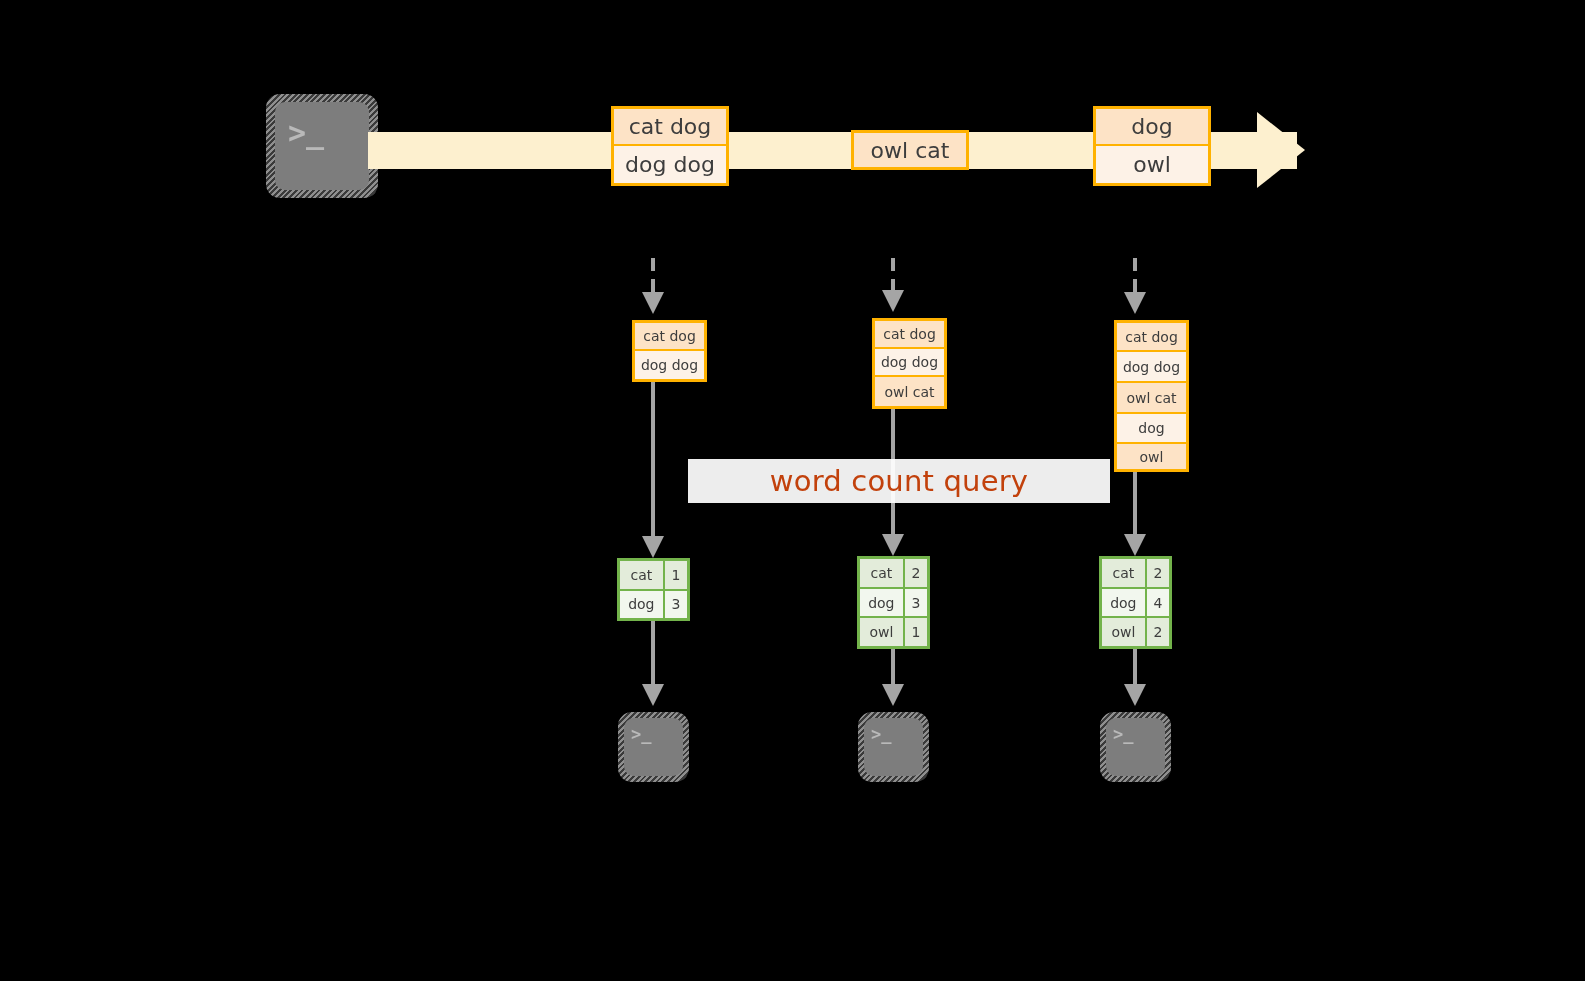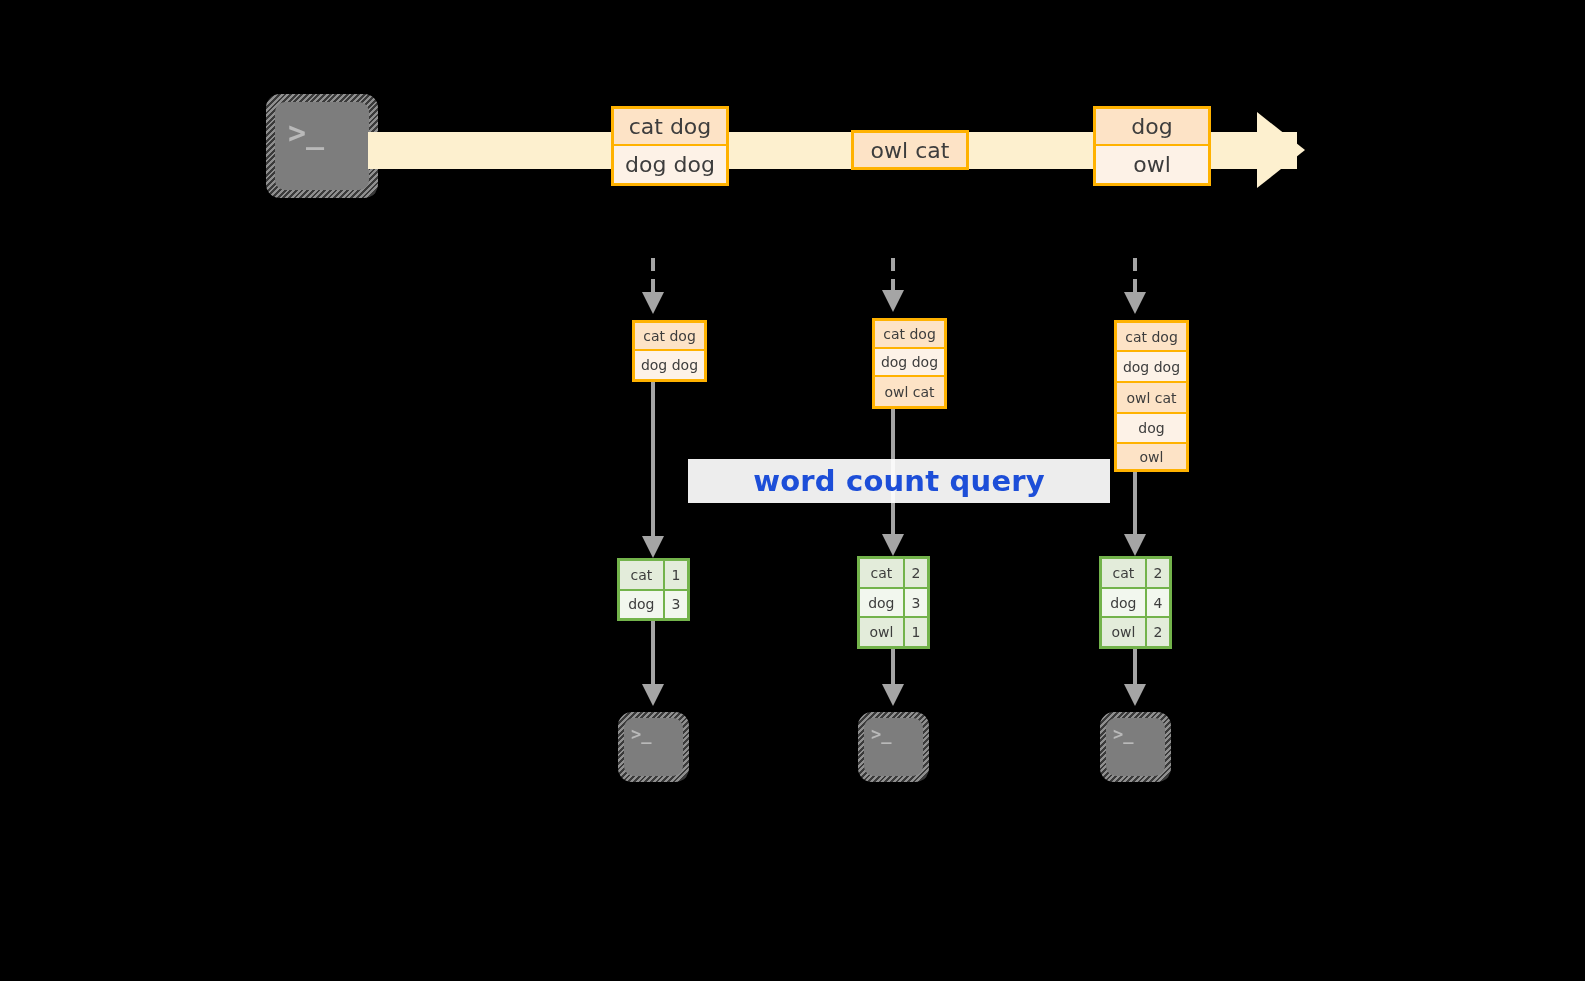--- a/index.html
+++ b/index.html
@@ -128,27 +128,26 @@
     width: 0; height: 0;
     border-left: 11px solid transparent;
     border-right: 11px solid transparent;
     border-top: 22px solid #a5a5a5;
   }
 
   
   .qlabel {
     position: absolute;
     background: rgba(255,255,255,0.93);
-    color: #1d4ed8;
+    color: #c2410c;
     display: flex;
     align-items: center;
     justify-content: center;
     white-space: nowrap;
     letter-spacing: 0.2px;
-    font-weight: bold;
   }
 </style>
 </head>
 <body>
 
 <div id="stage">
 
   <div class="term-hatch" style="left:266px; top:94px; width:112px; height:104px;">
     <div class="term-inner" style="left:9px; top:8px; width:94px; height:88px;"></div>
     <div class="term-glyph" style="left:22px; top:24px; font-size:30px;">&gt;_</div>

